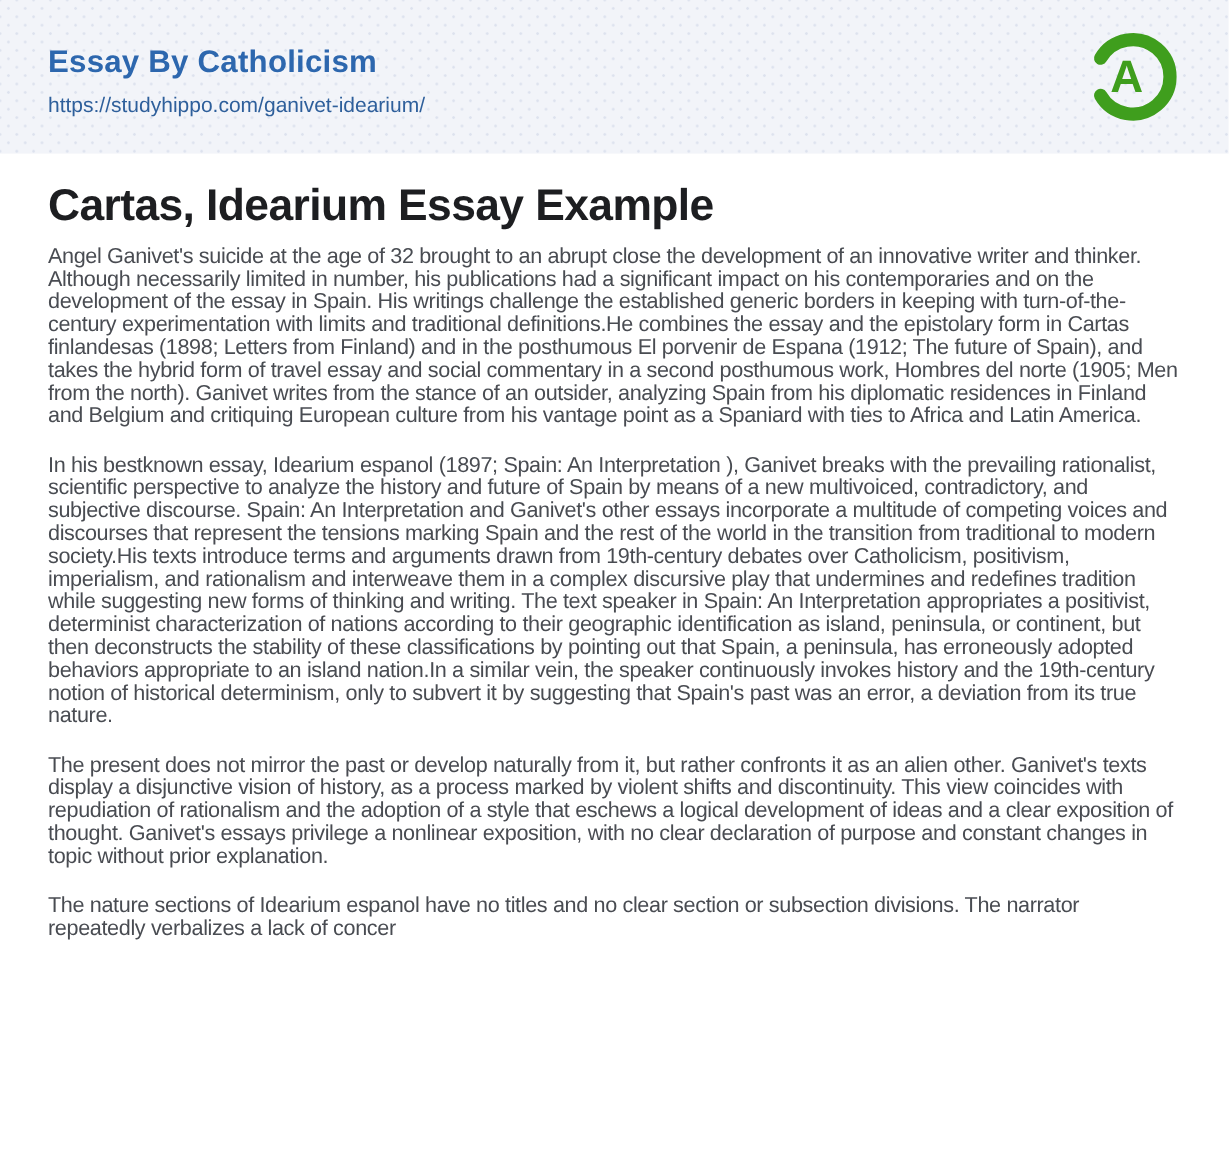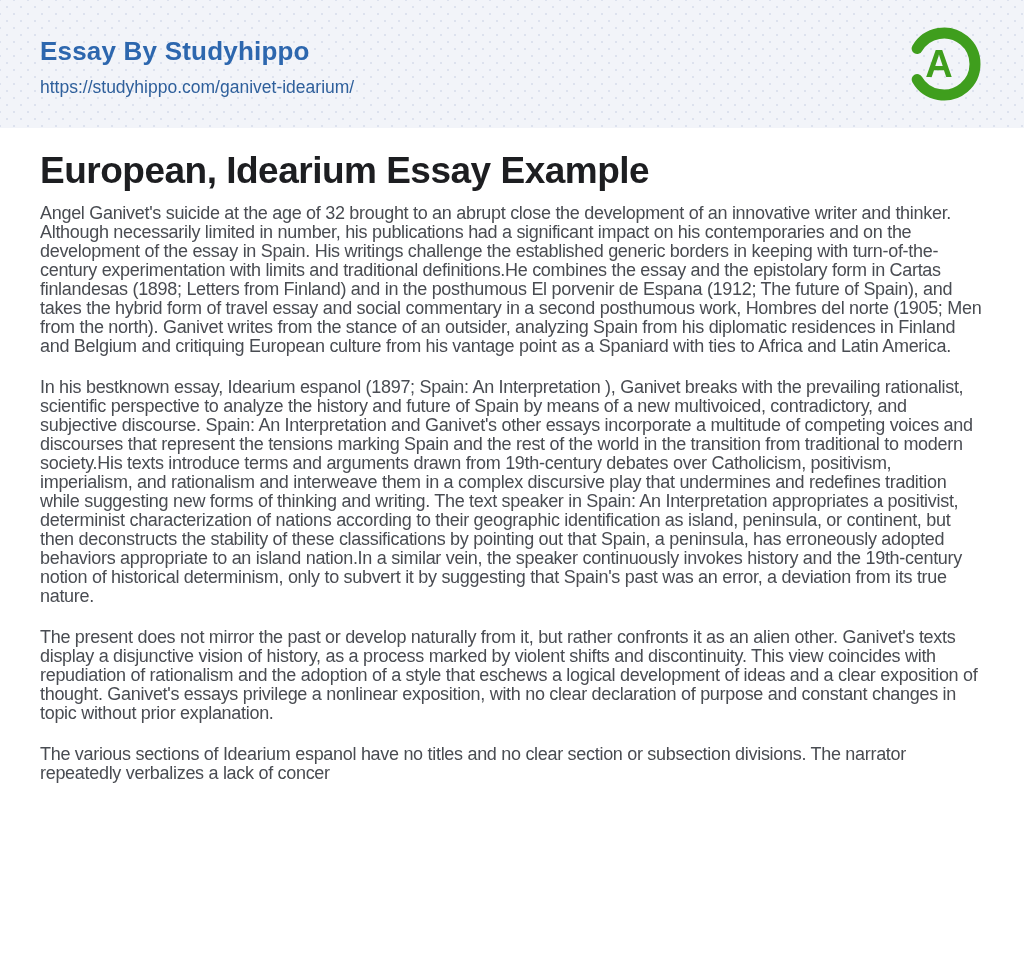--- a/index.html
+++ b/index.html
@@ -60,30 +60,30 @@
     line-height: 19px;
     letter-spacing: -0.3px;
     margin: 0 0 22px 0;
   }
 </style>
 </head>
 <body>
 
 <header class="page-header">
   <div class="header-text">
-    <div class="header-title">Essay By Studyhippo</div>
+    <div class="header-title">Essay By Catholicism</div>
     <a class="header-url">https://studyhippo.com/ganivet-idearium/</a>
   </div>
   <svg class="logo" viewBox="0 0 80 80">
     <path d="M 13.15 24.5 A 31 31 0 1 1 13.15 55.5" fill="none" stroke="#3f9e1d" stroke-width="11" stroke-linecap="round"></path>
     <text x="35" y="53" text-anchor="middle" fill="#3f9e1d">A</text>
   </svg>
 </header>
 
 <main class="content">
-  <h1 class="article-title">European, Idearium Essay Example</h1>
+  <h1 class="article-title">Cartas, Idearium Essay Example</h1>
   <div class="article-body">
       <p>Angel Ganivet's suicide at the age of 32 brought to an abrupt close the development of an innovative writer and thinker. Although necessarily limited in number, his publications had a significant impact on his contemporaries and on the development of the essay in Spain. His writings challenge the established generic borders in keeping with turn-of-the-century experimentation with limits and traditional definitions.He combines the essay and the epistolary form in Cartas finlandesas (1898; Letters from Finland) and in the posthumous El porvenir de Espana (1912; The future of Spain), and takes the hybrid form of travel essay and social commentary in a second posthumous work, Hombres del norte (1905; Men from the north). Ganivet writes from the stance of an outsider, analyzing Spain from his diplomatic residences in Finland and Belgium and critiquing European culture from his vantage point as a Spaniard with ties to Africa and Latin America.</p>
       <p>In his bestknown essay, Idearium espanol (1897; Spain: An Interpretation ), Ganivet breaks with the prevailing rationalist, scientific perspective to analyze the history and future of Spain by means of a new multivoiced, contradictory, and subjective discourse. Spain: An Interpretation and Ganivet's other essays incorporate a multitude of competing voices and discourses that represent the tensions marking Spain and the rest of the world in the transition from traditional to modern society.His texts introduce terms and arguments drawn from 19th-century debates over Catholicism, positivism, imperialism, and rationalism and interweave them in a complex discursive play that undermines and redefines tradition while suggesting new forms of thinking and writing. The text speaker in Spain: An Interpretation appropriates a positivist, determinist characterization of nations according to their geographic identification as island, peninsula, or continent, but then deconstructs the stability of these classifications by pointing out that Spain, a peninsula, has erroneously adopted behaviors appropriate to an island nation.In a similar vein, the speaker continuously invokes history and the 19th-century notion of historical determinism, only to subvert it by suggesting that Spain's past was an error, a deviation from its true nature.</p>
       <p>The present does not mirror the past or develop naturally from it, but rather confronts it as an alien other. Ganivet's texts display a disjunctive vision of history, as a process marked by violent shifts and discontinuity. This view coincides with repudiation of rationalism and the adoption of a style that eschews a logical development of ideas and a clear exposition of thought. Ganivet's essays privilege a nonlinear exposition, with no clear declaration of purpose and constant changes in topic without prior explanation.</p>
-      <p>The various sections of Idearium espanol have no titles and no clear section or subsection divisions. The narrator repeatedly verbalizes a lack of concer</p>
+      <p>The nature sections of Idearium espanol have no titles and no clear section or subsection divisions. The narrator repeatedly verbalizes a lack of concer</p>
     </div>
 </main>
 
 </body></html>

